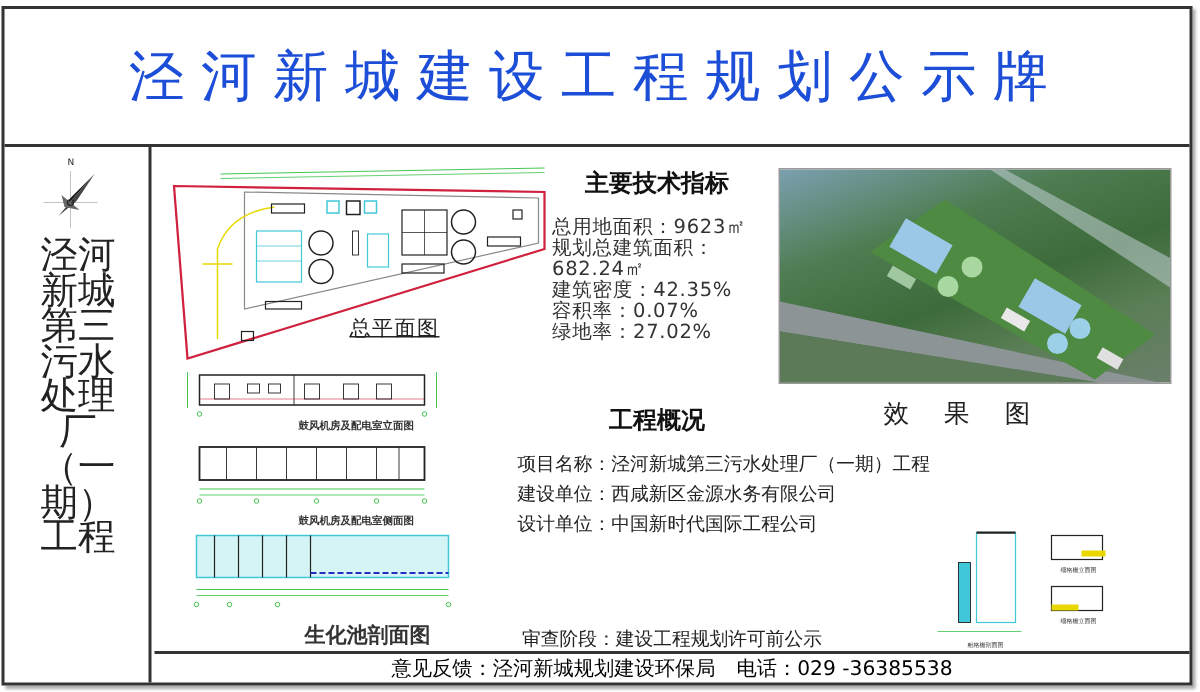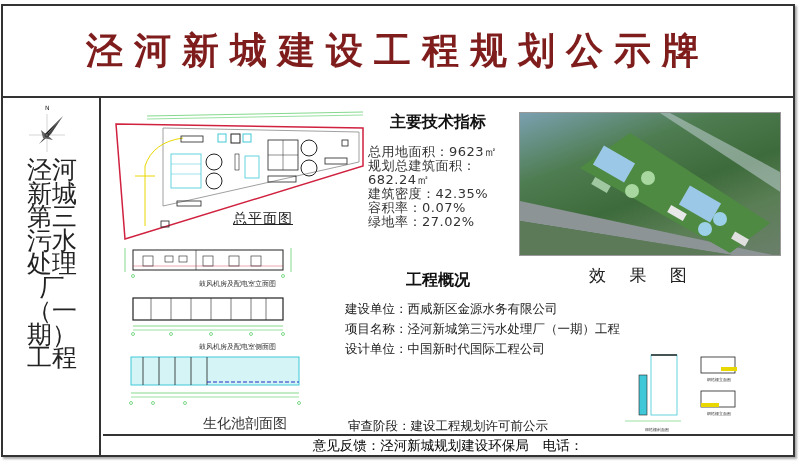--- a/index.html
+++ b/index.html
@@ -2,31 +2,31 @@
 <html><head>
 <meta charset="utf-8">
 <style>
   * { box-sizing: border-box; margin: 0; padding: 0; }
   html, body { width: 800px; height: 461px; background: #ffffff; overflow: hidden; }
   body { position: relative; font-family: "DejaVu Sans", "Liberation Sans", sans-serif; color: #1a1a1a; }
 
   .board { position: absolute; left: 1px; top: 4px; width: 794px; height: 453px; border: 2px solid #333; background: #fff; box-shadow: 2px 2px 2px #aaa; }
 
   .title-bar { position: absolute; left: 0; top: 0; width: 790px; height: 92px; border-bottom: 2px solid #333; display: flex; align-items: center; justify-content: center; }
-  .title-bar h1 { font-family: "DejaVu Sans", sans-serif; font-weight: bold; font-size: 37px; letter-spacing: 11px; color: #7f1d1d; }
+  .title-bar h1 { font-family: "DejaVu Sans", sans-serif; font-weight: normal; font-size: 37px; letter-spacing: 11px; color: #1d4ed8; }
 
   .side-col { position: absolute; left: 0; top: 92px; width: 98px; height: 357px; border-right: 2px solid #333; }
   .compass { position: absolute; left: 24px; top: 4px; width: 40px; height: 50px; }
   .side-title { position: absolute; left: 22px; top: 60px; width: 54px; font-size: 25px; line-height: 23.5px; text-align: center; color: #222; word-break: break-all; }
 
   .main { position: absolute; left: 100px; top: 92px; width: 690px; height: 357px; }
 
   .site-plan { position: absolute; left: 10px; top: 8px; width: 255px; height: 135px; }
   .caption { position: absolute; font-size: 14px; color: #222; letter-spacing: 1px; text-decoration: underline; }
-  .small-cap { position: absolute; font-size: 7px; color: #333; }
+  .small-cap { position: absolute; font-size: 7px; color: #333; font-weight: bold; }
 
   .indicators { position: absolute; left: 260px; top: 14px; width: 160px; }
   .indicators h2 { font-size: 16px; font-weight: bold; margin-left: 27px; margin-bottom: 12px; color: #111; }
   .indicators ul { list-style: none; margin-left: 5px; }
   .indicators li { font-size: 13px; line-height: 14px; color: #333; letter-spacing: 0.5px; }
 
   .render { position: absolute; left: 416px; top: 14px; width: 262px; height: 144px; border: 1px solid #999; overflow: hidden; background: linear-gradient(160deg, #7aa0b0 0%, #4f7d52 30%, #3d6b3b 55%, #5a7e55 75%, #6b7f6b 100%); }
   .render-caption { position: absolute; left: 486px; top: 166px; font-size: 17px; letter-spacing: 9px; color: #222; }
 
   .overview { position: absolute; left: 242px; top: 172px; width: 380px; }
@@ -190,27 +190,28 @@
       <rect x="80" y="40" width="34" height="16" fill="none" stroke="#222" stroke-width="0.8"></rect>
       <rect x="80" y="52" width="18" height="4" fill="#e8d800"></rect>
       <line x1="4" y1="70" x2="60" y2="70" stroke="#30c040" stroke-width="0.5"></line>
       <text x="24" y="80" font-size="4" fill="#333" font-family="DejaVu Sans, sans-serif">粗格栅剖面图</text>
       <text x="86" y="30" font-size="4" fill="#333" font-family="DejaVu Sans, sans-serif">细格栅立面图</text>
       <text x="86" y="64" font-size="4" fill="#333" font-family="DejaVu Sans, sans-serif">细格栅立面图</text>
     </svg>
 
     <div class="overview">
       <h2>工程概况</h2>
+      <div class="row"><span>项目名称：</span><span>泾河新城第三污水处理厂（一期）工程</span></div>
       <div class="row"><span>建设单位：</span><span>西咸新区金源水务有限公司</span></div>
-      <div class="row"><span>项目名称：</span><span>泾河新城第三污水处理厂（一期）工程</span></div>
       <div class="row"><span>设计单位：</span><span>中国新时代国际工程公司</span></div>
     </div>
 
     <div class="review"><span>审查阶段：</span><span>建设工程规划许可前公示</span></div>
   </div>
 
   <div class="footer">
     <span>意见反馈：</span>
     <span>泾河新城规划建设环保局</span>
     <span class="gap"></span>
     <span>电话：</span>
+    <span>029 -36385538</span>
   </div>
 </div>
 
 </body></html>

